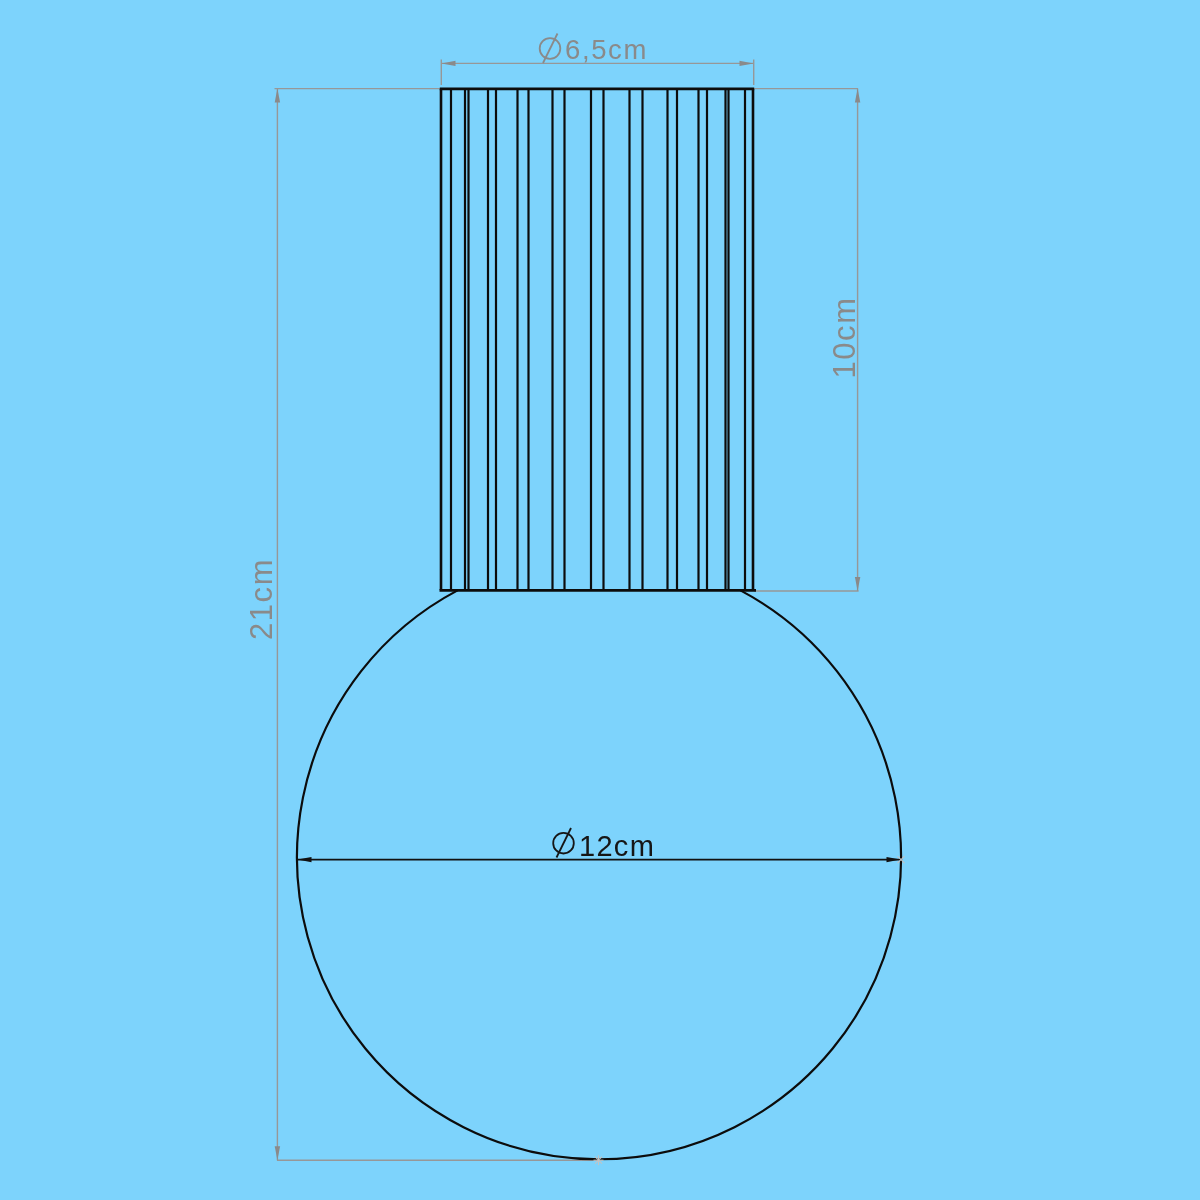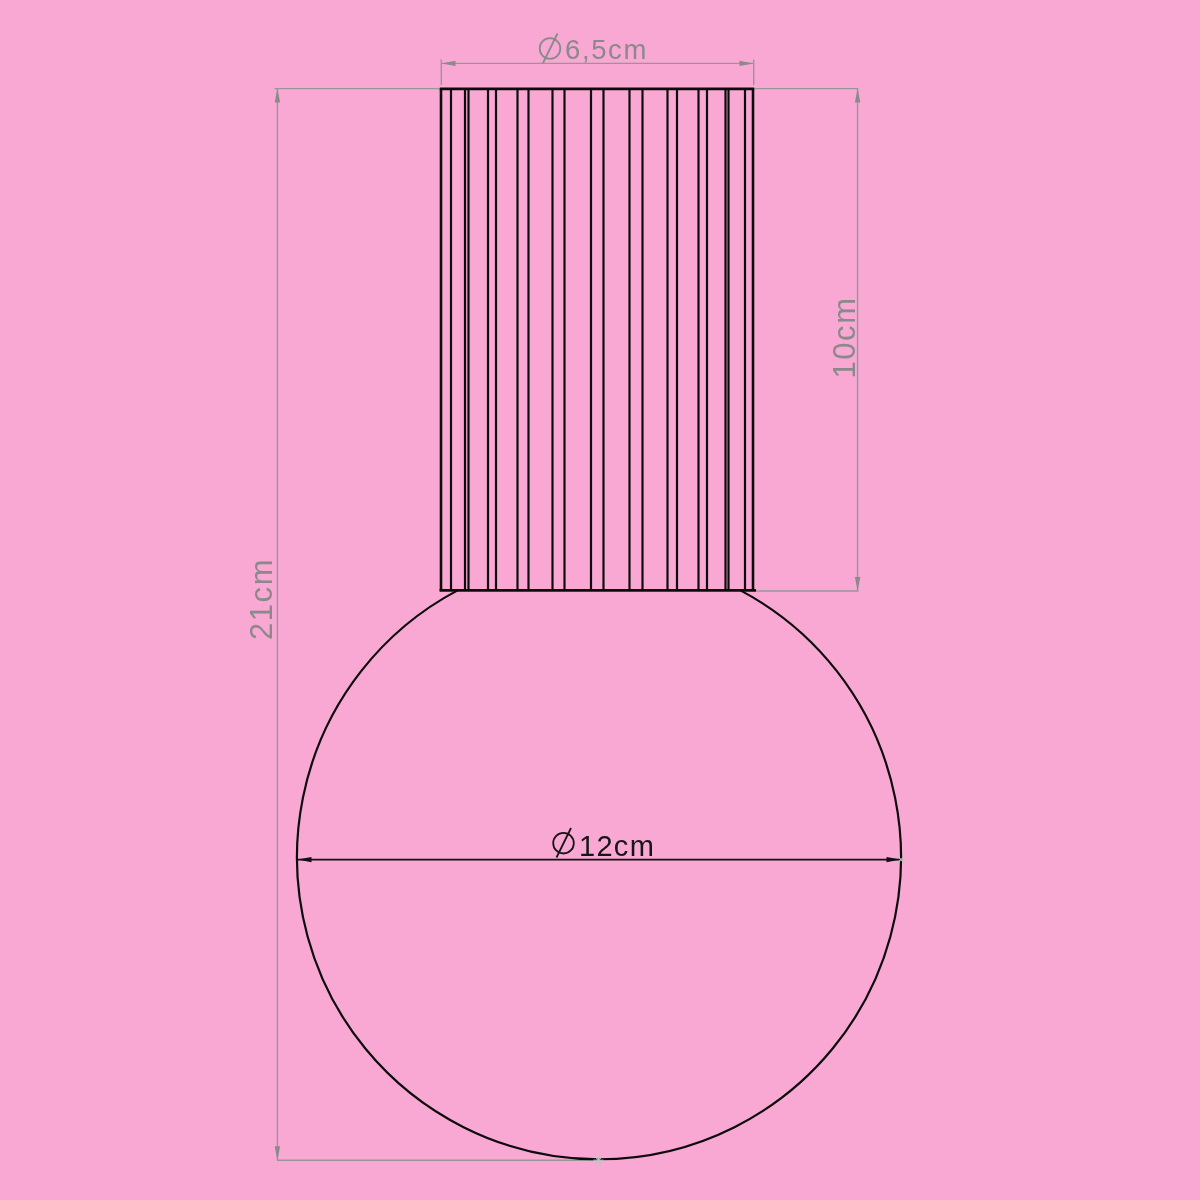--- a/index.html
+++ b/index.html
@@ -1,16 +1,16 @@
 <!DOCTYPE html>
 <html><head>
 <meta charset="utf-8">
 <style>
   html,body{margin:0;padding:0;background:#ffffff;}
-  .wrap{width:1200px;height:1200px;position:relative;background:#f9a8d4;}
+  .wrap{width:1200px;height:1200px;position:relative;background:#7dd3fc;}
   svg{display:block;}
   text{font-family:"Liberation Sans", sans-serif;}
 </style>
 </head>
 <body>
 <div class="wrap">
 <svg width="1200" height="1200" viewBox="0 0 1200 1200">
 
   <path d="M274.5 88.6 H858" stroke="#979797" stroke-width="1.4" fill="none"></path>
 

